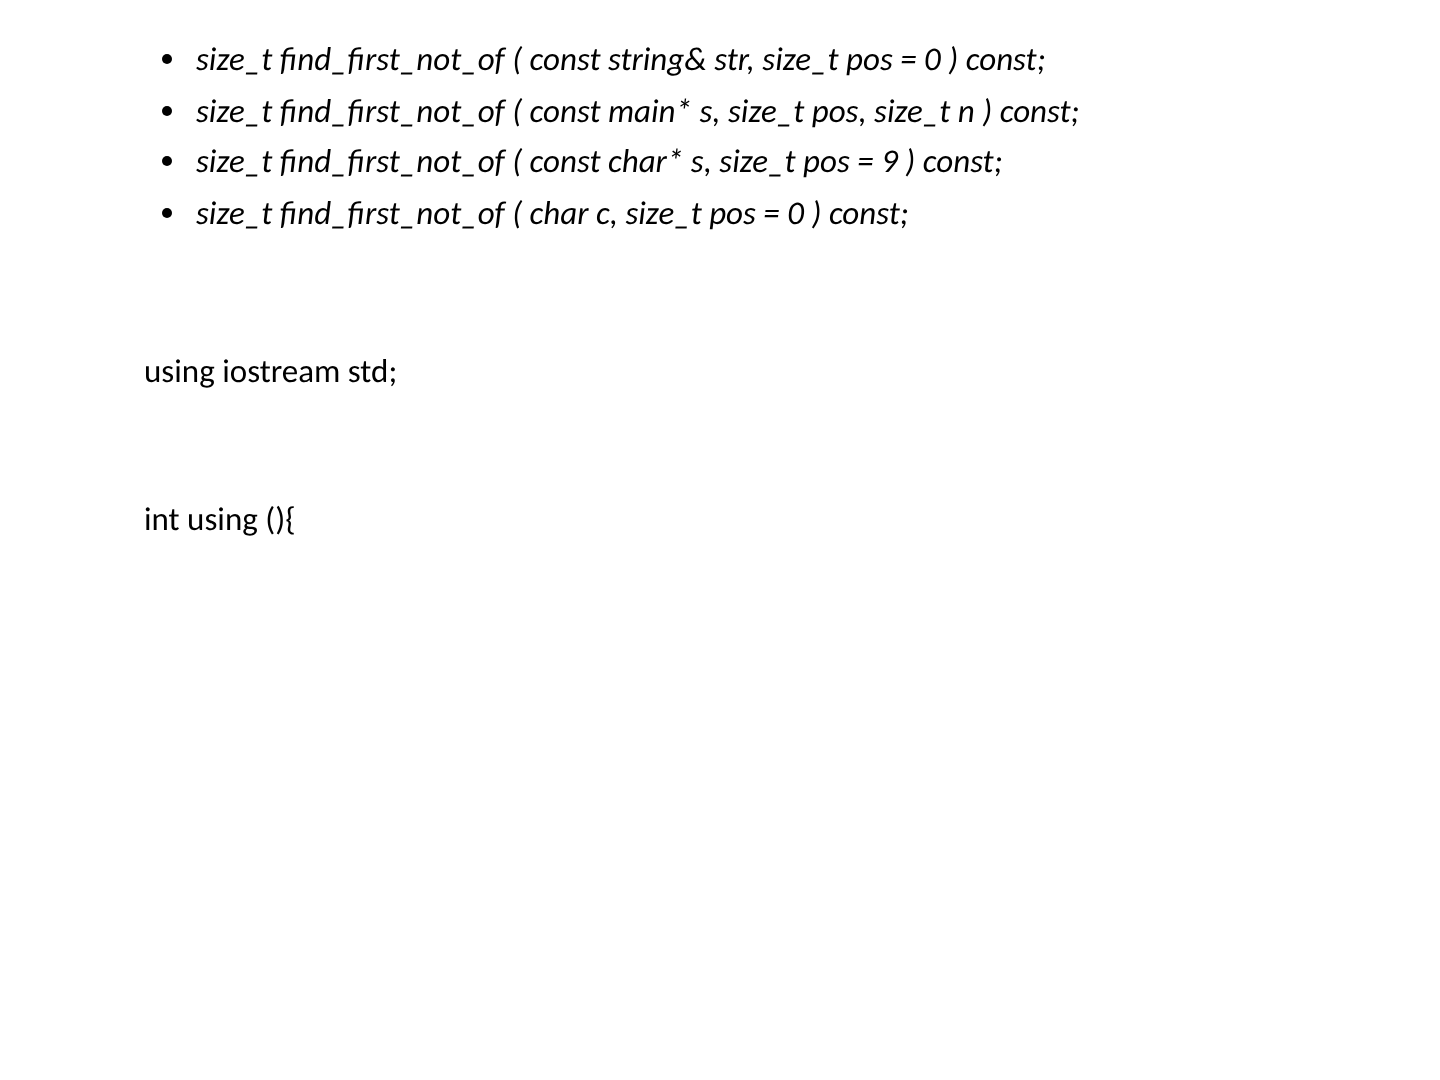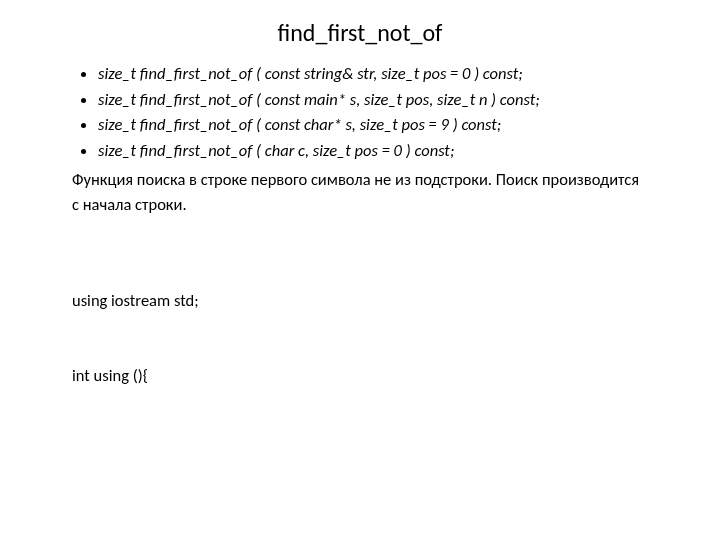--- a/index.html
+++ b/index.html
@@ -40,30 +40,28 @@
     font-size: 16.5px;
     line-height: 1.5;
     white-space: pre;
     font-family: Calibri, "Segoe UI", Arial, sans-serif;
   }
 </style>
 </head>
 <body>
 
 <div class="slide">
-  <h1 class="title">find_first_not_of</h1>
 
   <ul class="bullets">
     <li>size_t find_first_not_of ( const string&amp; str, size_t pos = 0 ) const;</li>
     <li>size_t find_first_not_of ( const main* s, size_t pos, size_t n ) const;</li>
     <li>size_t find_first_not_of ( const char* s, size_t pos = 9 ) const;</li>
     <li>size_t find_first_not_of ( char c, size_t pos = 0 ) const;</li>
   </ul>
 
-  <p class="para">Функция поиска в строке первого символа не из подстроки. Поиск производится с начала  строки.</p>
 
   <div class="code">
     <div>using iostream std;</div>
     <div>int using (){</div>
     
     
     
     
     
     

